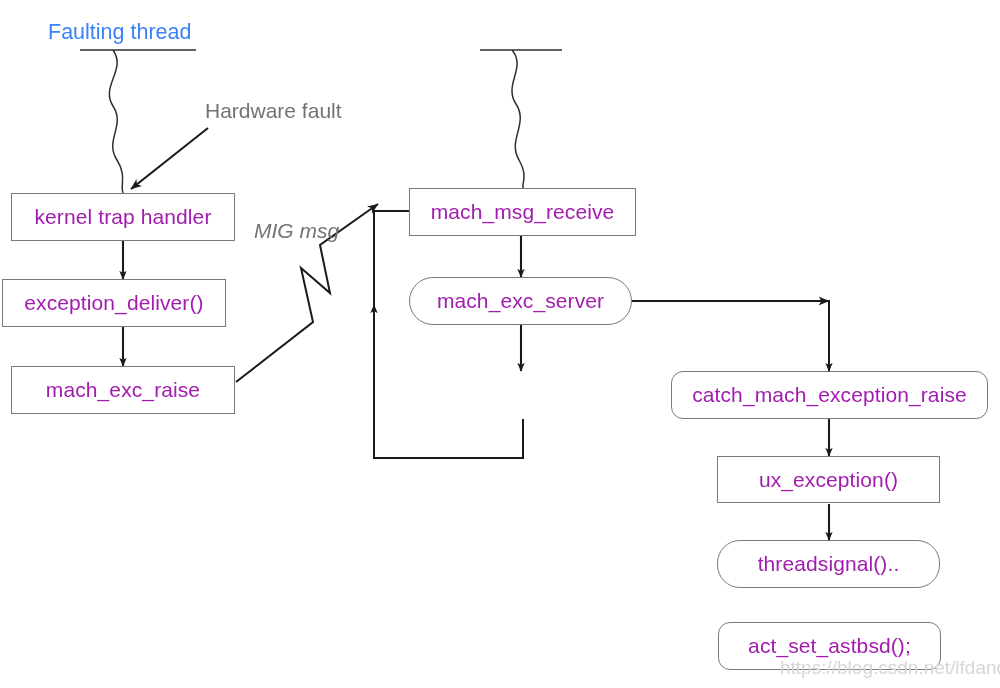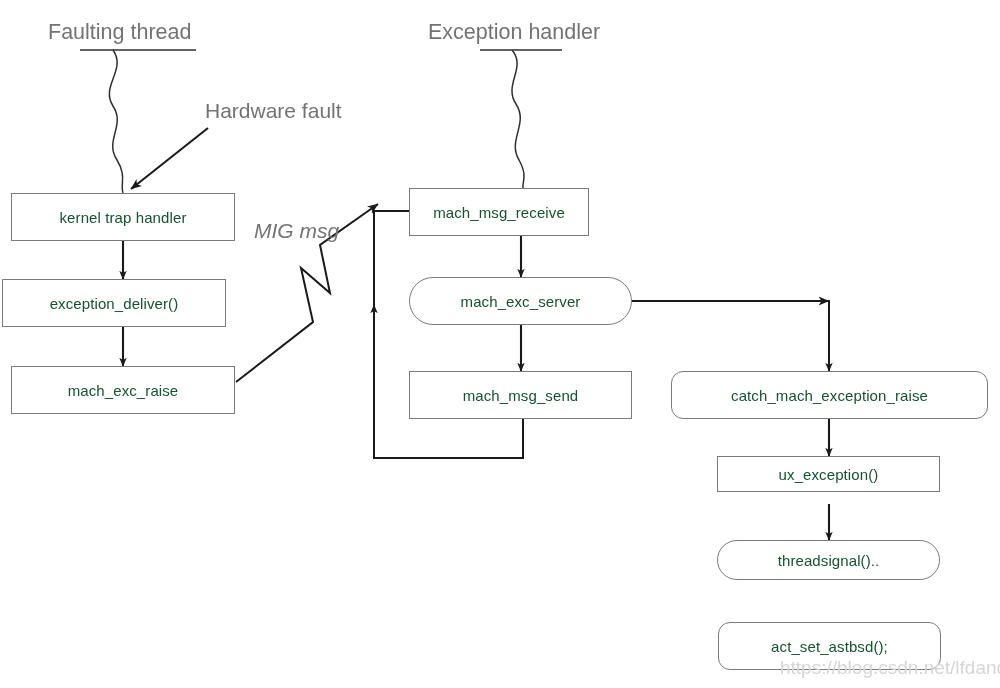--- a/index.html
+++ b/index.html
@@ -25,29 +25,29 @@
     height: 688px;
   }
   .node-box {
     position: absolute;
     box-sizing: border-box;
     border: 1.6px solid #7b7b7e;
     background: #ffffff;
     display: flex;
     align-items: center;
     justify-content: center;
-    color: #14532d;
-    font-size: 15px;
+    color: #a21caf;
+    font-size: 21px;
     letter-spacing: 0.1px;
     white-space: nowrap;
     font-family: "Liberation Sans", sans-serif;
   }
   .lane-label {
     position: absolute;
-    color: #737373;
+    color: #3b82f6;
     font-size: 21.5px;
     white-space: nowrap;
     font-family: "Liberation Sans", sans-serif;
   }
   .annot-label {
     position: absolute;
     color: #737373;
     font-size: 21px;
     white-space: nowrap;
     font-family: "Liberation Sans", sans-serif;
@@ -101,33 +101,31 @@
 
     <path d="M523,419 L523,458 L374,458 L374,211 L409,211" fill="none" stroke="#1a1a1a" stroke-width="2.0"></path>
     <path d="M374,360 L374,305" fill="none" stroke="#1a1a1a" stroke-width="2.0" marker-end="url(#arrowFilled)"></path>
 
     <line x1="829" y1="419" x2="829" y2="456" stroke="#1a1a1a" stroke-width="2.1" marker-end="url(#arrowFilled)"></line>
 
     <line x1="829" y1="504" x2="829" y2="540" stroke="#1a1a1a" stroke-width="2.1" marker-end="url(#arrowFilled)"></line>
   </svg>
 
   <div class="lane-label" style="left:48px; top:20px;">Faulting thread</div>
-  <div class="lane-label" style="left:428px; top:20px;">Exception handler</div>
 
   <div class="annot-label" style="left:205px; top:99px;">Hardware fault</div>
   <div class="annot-label" style="left:254px; top:219px;font-style:italic;">MIG msg</div>
 
   <div class="node-box" style="left:11px; top:193px; width:224px; height:48px;">kernel trap handler</div>
   <div class="node-box" style="left:2px; top:279px; width:224px; height:48px;">exception_deliver()</div>
   <div class="node-box" style="left:11px; top:366px; width:224px; height:48px;">mach_exc_raise</div>
 
-  <div class="node-box" style="left:409px; top:188px; width:180px; height:48px;">mach_msg_receive</div>
+  <div class="node-box" style="left:409px; top:188px; width:227px; height:48px;">mach_msg_receive</div>
   <div class="node-box" style="left:409px; top:277px; width:223px; height:48px;border-radius:24px;">mach_exc_server</div>
-  <div class="node-box" style="left:409px; top:371px; width:223px; height:48px;">mach_msg_send</div>
 
   <div class="node-box" style="left:671px; top:371px; width:317px; height:48px;border-radius:12px;">catch_mach_exception_raise</div>
-  <div class="node-box" style="left:717px; top:456px; width:223px; height:36px;">ux_exception()</div>
-  <div class="node-box" style="left:717px; top:540px; width:223px; height:40px;border-radius:23px;">threadsignal()..</div>
+  <div class="node-box" style="left:717px; top:456px; width:223px; height:47px;">ux_exception()</div>
+  <div class="node-box" style="left:717px; top:540px; width:223px; height:48px;border-radius:23px;">threadsignal()..</div>
   <div class="node-box" style="left:718px; top:622px; width:223px; height:48px;border-radius:12px;">act_set_astbsd();</div>
 
   <div class="watermark" style="left:780px; top:657px;">https://blog.csdn.net/lfdanding</div>
 
 </div>
 
 </body></html>

